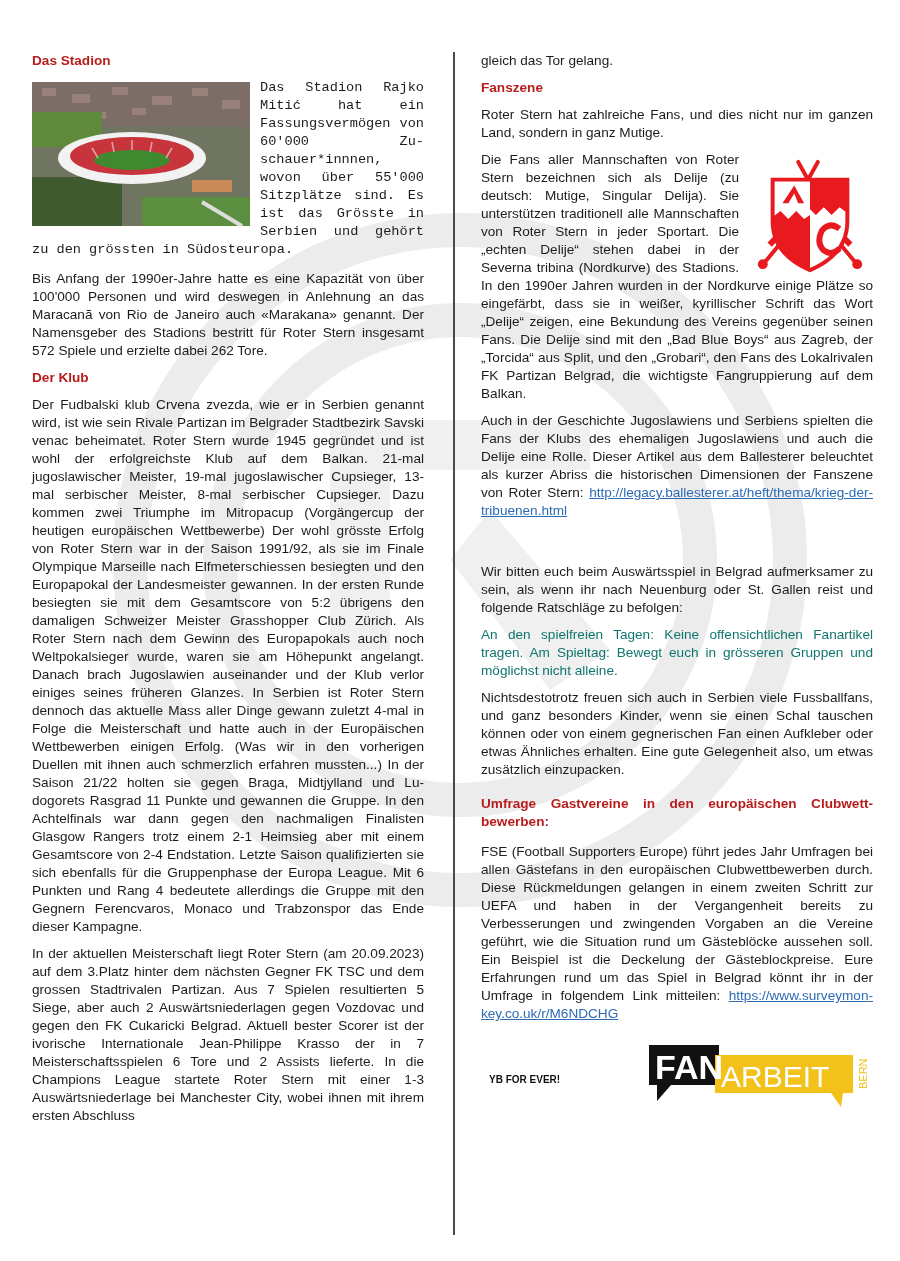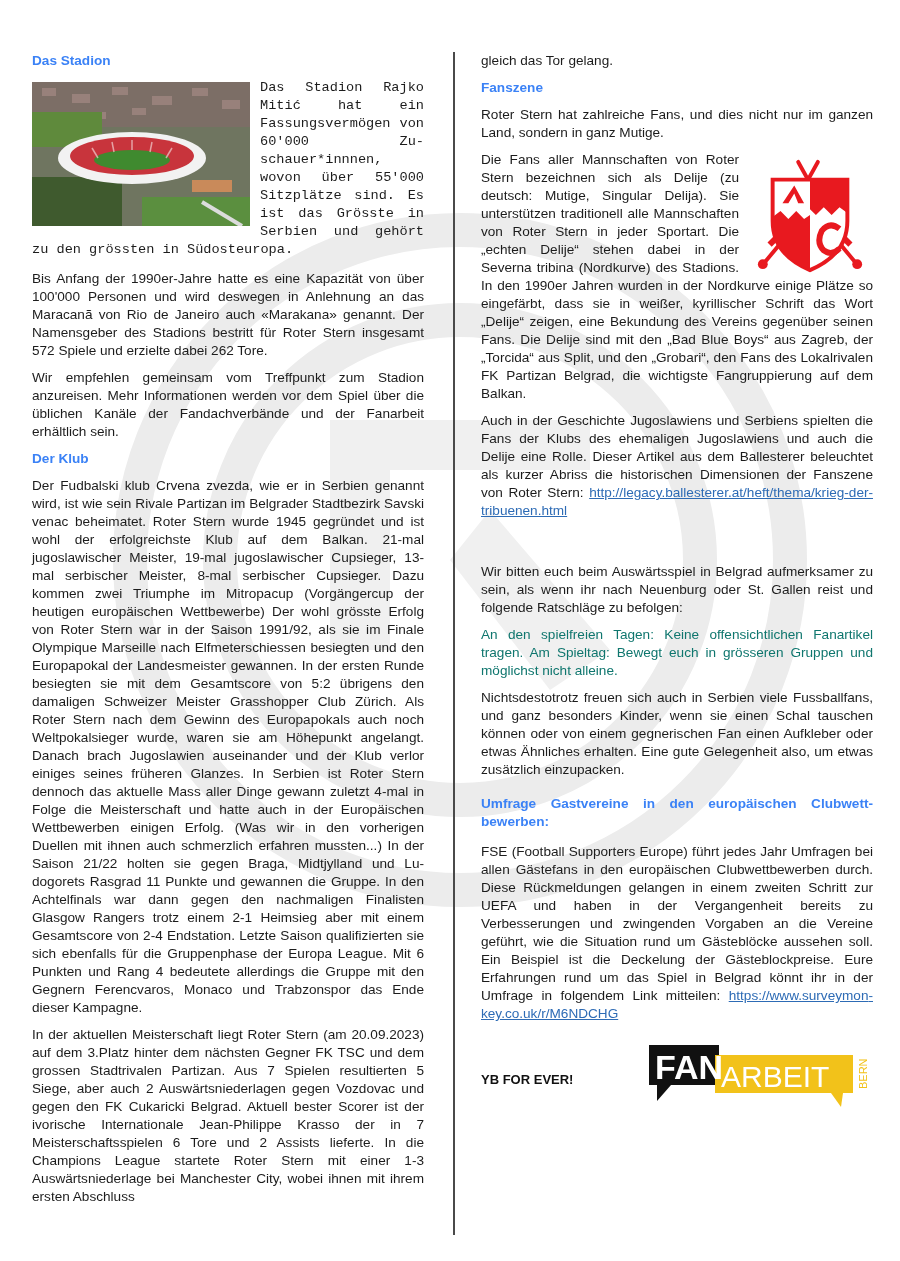--- a/index.html
+++ b/index.html
@@ -6,31 +6,31 @@
     body {
       width: 900px; height: 1261px; background: #ffffff; position: relative; overflow: hidden;
       font-family: "Liberation Sans", sans-serif; color: #1c1c1c;
     }
     .watermark { position: absolute; left: 70px; top: 90px; width: 780px; height: 1050px; pointer-events: none; }
     .page { position: absolute; left: 0; top: 0; width: 900px; height: 1261px; }
     .col { position: absolute; top: 52px; font-size: 13.6px; line-height: 18px; }
     .col-left { left: 32px; width: 392px; }
     .col-right { left: 481px; width: 392px; }
     .divider { position: absolute; left: 453px; top: 52px; width: 2px; height: 1183px; background: #4a4a4a; }
-    h2 { font-size: 13.6px; font-weight: bold; margin: 0 0 9px 0; line-height: 18px; color: #3b82f6; }
+    h2 { font-size: 13.6px; font-weight: bold; margin: 0 0 9px 0; line-height: 18px; color: #b91c1c; }
     p { margin: 0 0 9px 0; text-align: justify; hyphens: manual; }
     .stadium-wrap { overflow: hidden; margin-bottom: 2px; font-family: Liberation Mono, monospace; }
     .stadium-photo { float: left; width: 218px; height: 144px; margin: 3px 10px 4px 0; position: relative; overflow: hidden; }
     .red { color: #0f766e; }
     a.link { color: #2d6bb5; text-decoration: underline; }
     .fanszene-block { overflow: hidden; }
     .crest { float: right; width: 118px; height: 116px; margin: 8px 4px 0 12px; }
     .gap { height: 34px; }
     .footer-row { position: relative; height: 90px; margin-top: 18px; }
-    .ybforever { position: absolute; left: 0; top: 30px; font-weight: bold; font-size: 13px; color: #111; }
+    .ybforever { position: absolute; left: 8px; top: 30px; font-weight: bold; font-size: 10px; color: #111; }
     .fan-logo { position: absolute; left: 168px; top: 0; width: 230px; height: 80px; }
   </style>
 </head>
 <body>
 
 <svg class="watermark" viewBox="0 0 780 1050">
   <g fill="none" stroke="#ececec" stroke-width="34">
     <circle cx="390" cy="470" r="330"></circle>
     <circle cx="390" cy="470" r="240"></circle>
   </g>
@@ -77,21 +77,20 @@
                 <path d="M140 66 L134 76"></path>
             </g>
           </svg>
         </div>
         <p>Das Stadion Rajko Mitić hat ein Fassungsvermö­gen von 60'000 Zu­schauer*innnen, wovon über 55'000 Sitzplätze sind. Es ist das Grösste in Serbien und gehört zu den grössten in Süd­osteuropa.</p>
       </div>
       <p>Bis Anfang der 1990er-Jahre hatte es eine Kapazität von über 100'000 Personen und wird deswegen in Anlehnung an das Maracanã von Rio de Janeiro auch «Marakana» genannt. Der Namensgeber des Stadions bestritt für Ro­ter Stern insgesamt 572 Spiele und erzielte dabei 262 Tore.</p>
     </section>
 
     <section>
-      <p>Wir empfehlen gemeinsam vom Treffpunkt zum Stadion anzureisen. Mehr Informationen werden vor dem Spiel über die üblichen Kanäle der Fandachverbände und der Fanarbeit erhältlich sein.</p>
     </section>
 
     <section>
       <h2>Der Klub</h2>
       <p>Der Fudbalski klub Crvena zvezda, wie er in Serbien ge­nannt wird, ist wie sein Rivale Partizan im Belgrader Stadtbezirk Savski venac beheimatet. Roter Stern wurde 1945 gegründet und ist wohl der erfolgreichste Klub auf dem Balkan. 21-mal jugoslawischer Meister, 19-mal jugo­slawischer Cupsieger, 13-mal serbischer Meister, 8-mal serbischer Cupsieger. Dazu kommen zwei Triumphe im Mitropacup (Vorgängercup der heutigen europäischen Wettbewerbe) Der wohl grösste Erfolg von Roter Stern war in der Saison 1991/92, als sie im Finale Olympique Marseille nach Elfmeterschiessen besiegten und den Eu­ropapokal der Landesmeister gewannen. In der ersten Runde besiegten sie mit dem Gesamtscore von 5:2 übri­gens den damaligen Schweizer Meister Grasshopper Club Zürich. Als Roter Stern nach dem Gewinn des Euro­papokals auch noch Weltpokalsieger wurde, waren sie am Höhepunkt angelangt. Danach brach Jugoslawien auseinander und der Klub verlor einiges seines früheren Glanzes. In Serbien ist Roter Stern dennoch das aktuelle Mass aller Dinge gewann zuletzt 4-mal in Folge die Meis­terschaft und hatte auch in der Europäischen Wettbewer­ben einigen Erfolg. (Was wir in den vorherigen Duellen mit ihnen auch schmerzlich erfahren mussten...) In der Saison 21/22 holten sie gegen Braga, Midtjylland und Lu­dogorets Rasgrad 11 Punkte und gewannen die Gruppe. In den Achtelfinals war dann gegen den nachmaligen Fi­nalisten Glasgow Rangers trotz einem 2-1 Heimsieg aber mit einem Gesamtscore von 2-4 Endstation. Letzte Sai­son qualifizierten sie sich ebenfalls für die Gruppenphase der Europa League. Mit 6 Punkten und Rang 4 bedeutete allerdings die Gruppe mit den Gegnern Ferencvaros, Mo­naco und Trabzonspor das Ende dieser Kampagne.</p>
       <p>In der aktuellen Meisterschaft liegt Roter Stern (am 20.09.2023) auf dem 3.Platz hinter dem nächsten Gegner FK TSC und dem grossen Stadtrivalen Partizan. Aus 7 Spielen resultierten 5 Siege, aber auch 2 Auswärtsnieder­lagen gegen Vozdovac und gegen den FK Cukaricki Bel­grad. Aktuell bester Scorer ist der ivorische Internationale Jean-Philippe Krasso der in 7 Meisterschaftsspielen 6 Tore und 2 Assists lieferte. In die Champions League startete Roter Stern mit einer 1-3 Auswärtsniederlage bei Manchester City, wobei ihnen mit ihrem ersten Abschluss</p>
     </section>
   </div>
 
   <div class="divider"></div>

